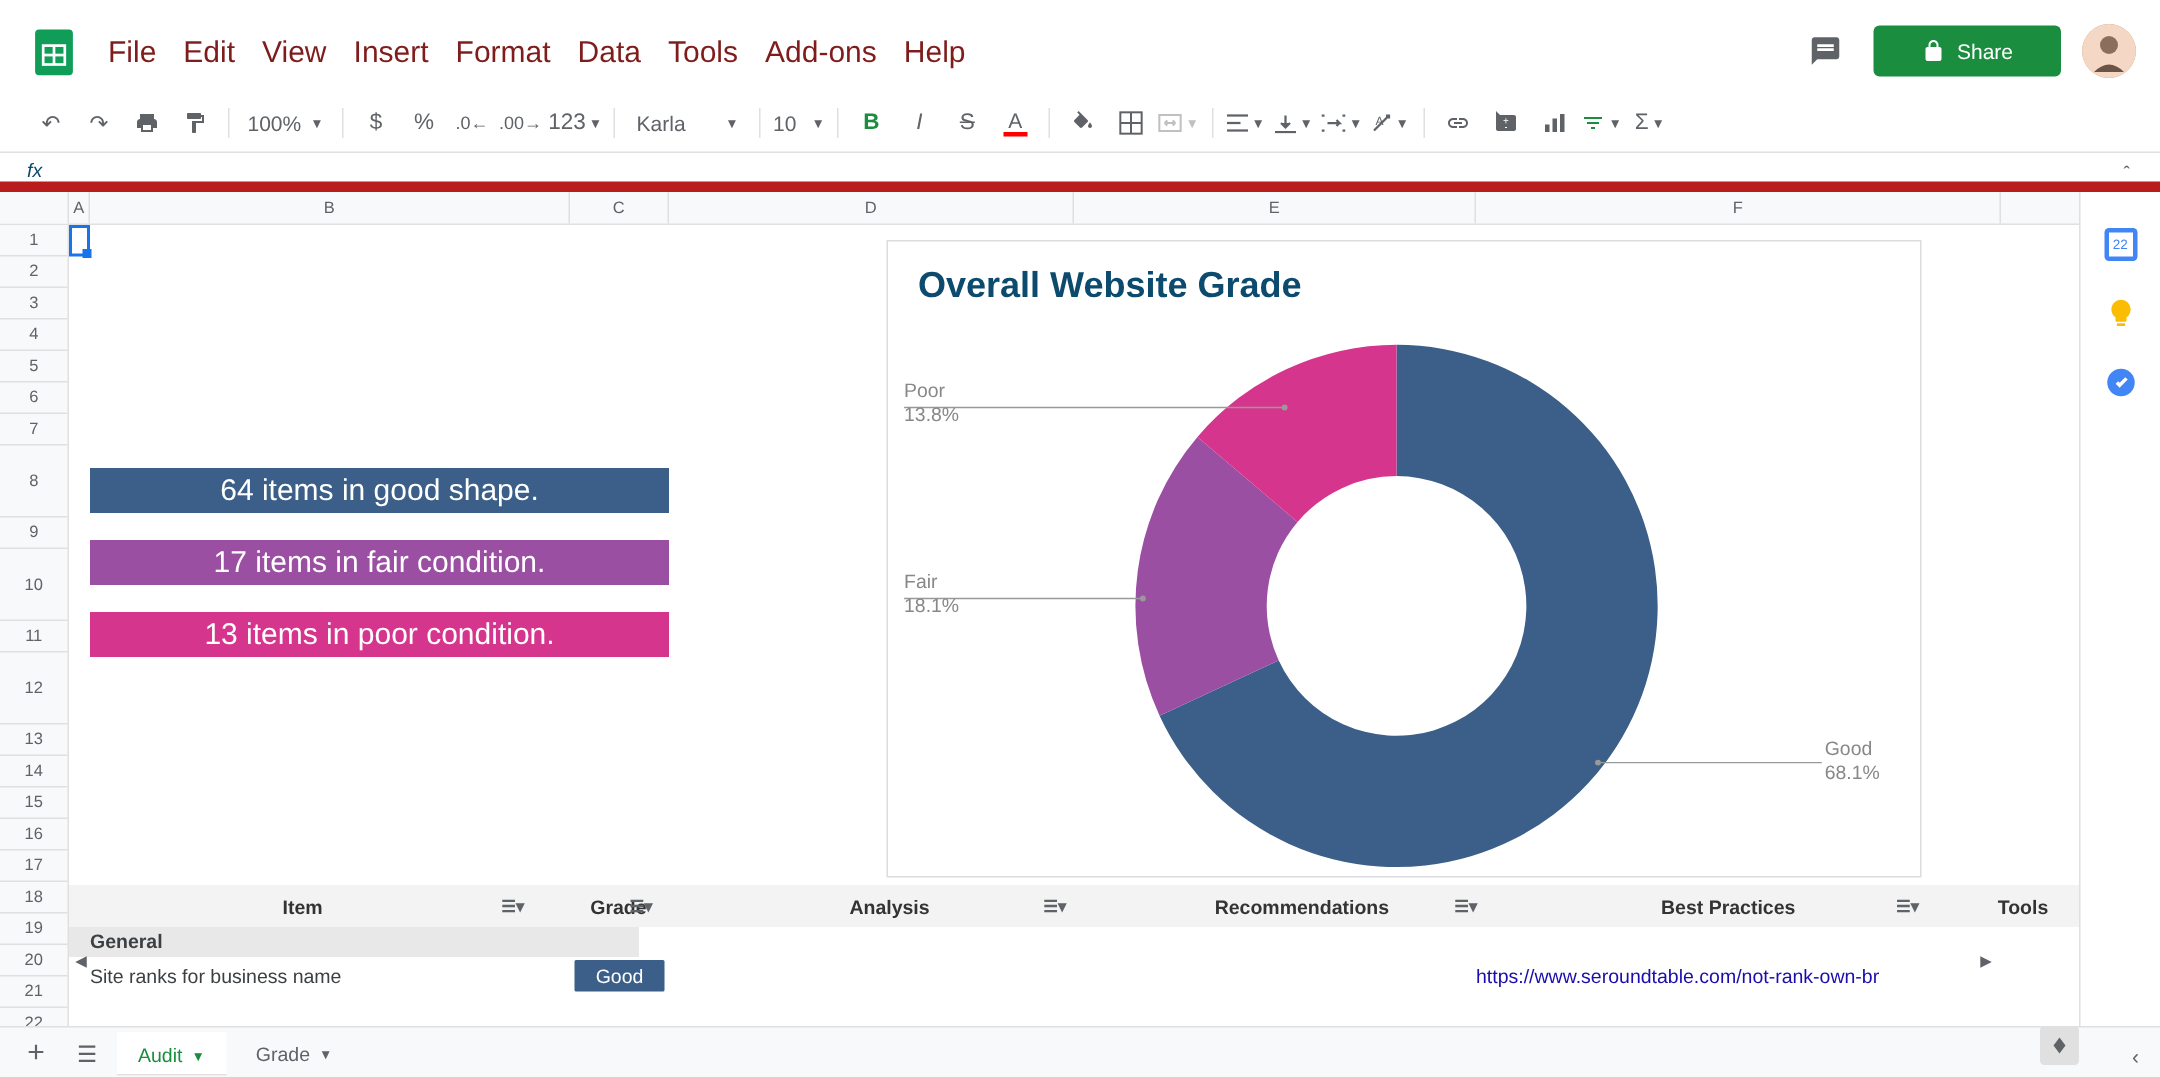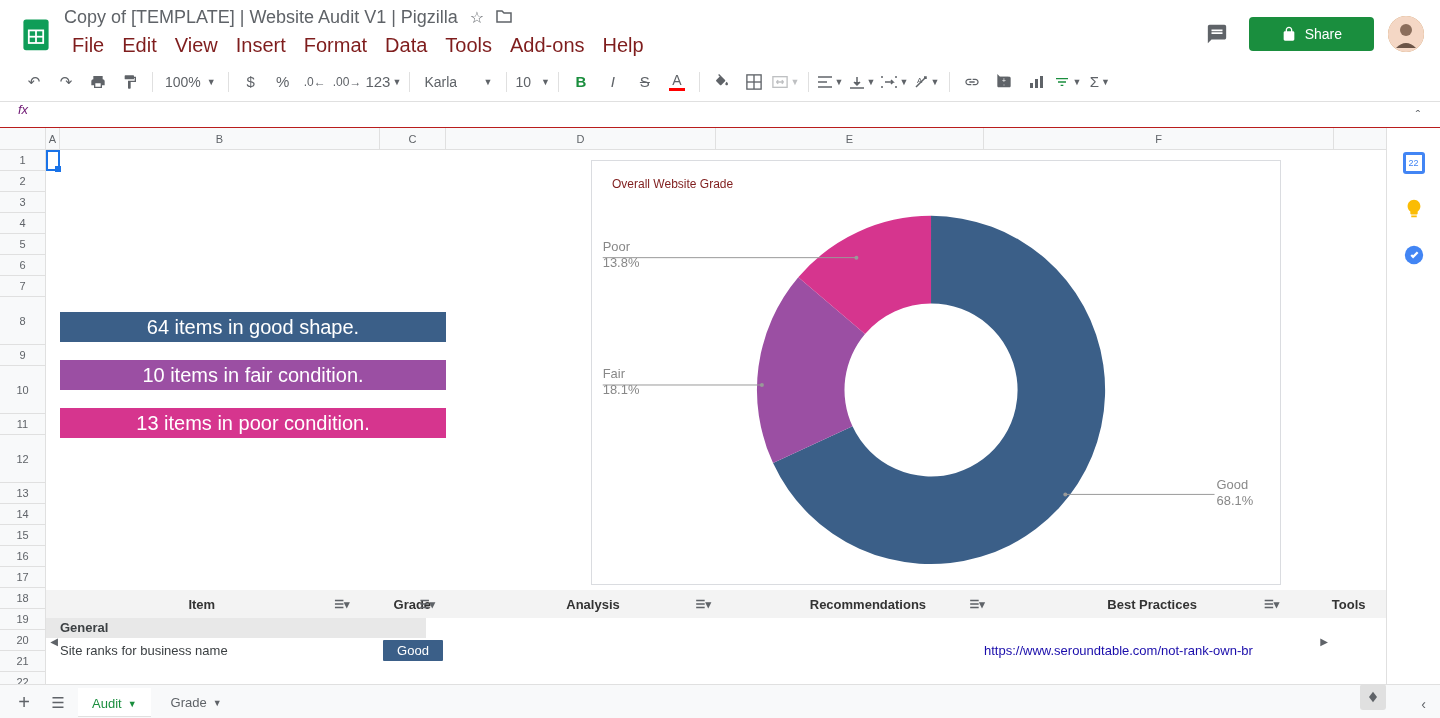--- a/index.html
+++ b/index.html
@@ -18,37 +18,37 @@
 .iconbtn{width:36px;height:36px;border-radius:50%;display:flex;align-items:center;justify-content:center;color:#5f6368;cursor:pointer;}
 .share-btn{background:#1a8e3e;color:white;font-weight:500;padding:9px 32px;border-radius:4px;display:flex;align-items:center;gap:8px;font-size:14px;cursor:pointer;}
 .avatar{width:36px;height:36px;border-radius:50%;background:#d4a574;display:flex;align-items:center;justify-content:center;overflow:hidden;}
 .toolbar{height:40px;border-bottom:1px solid #e0e0e0;display:flex;align-items:center;padding:0 20px;gap:4px;margin-top:2px;}
 .tbtn{min-width:28px;height:28px;display:flex;align-items:center;justify-content:center;color:#5f6368;cursor:pointer;border-radius:3px;font-size:15px;}
 .tsep{width:1px;height:20px;background:#e0e0e0;margin:0 4px;}
 .zoom{font-size:14px;padding:0 4px;display:flex;align-items:center;gap:4px;}
 .font-name{font-size:14px;min-width:80px;padding:0 6px;display:flex;align-items:center;justify-content:space-between;}
 .font-size{font-size:14px;min-width:30px;text-align:center;}
 .dd{font-size:9px;color:#5f6368;margin-left:2px;}
-.fxbar{height:26px;border-bottom:1px solid #b91c1c;display:flex;align-items:flex-start;padding-left:18px;color:#701a75;font-style:italic;}
+.fxbar{height:26px;border-bottom:7px solid #b91c1c;display:flex;align-items:flex-end;padding-left:18px;color:#0c4a6e;font-style:italic;}
 .main-wrap{display:flex;height:calc(718px - 60px - 40px - 26px - 36px);}
 .grid-wrap{flex:1;position:relative;overflow:hidden;}
 .col-headers{display:flex;position:absolute;top:0;left:0;right:0;height:22px;background:#f8f9fa;border-bottom:1px solid #e0e0e0;z-index:5;}
 .corner{width:46px;border-right:1px solid #e0e0e0;background:#f8f9fa;}
 .ch{border-right:1px solid #e0e0e0;text-align:center;font-size:11px;color:#5f6368;line-height:22px;}
 .row-headers{position:absolute;top:22px;left:0;width:46px;background:#f8f9fa;border-right:1px solid #e0e0e0;z-index:4;}
 .rh{height:21px;text-align:center;font-size:11px;color:#5f6368;line-height:21px;border-bottom:1px solid #e0e0e0;}
 .rh.big{height:48px;line-height:48px;}
 .grid-area{position:absolute;top:22px;left:46px;right:0;bottom:0;}
 .sel-cell{position:absolute;top:0;left:0;width:14px;height:21px;border:2px solid #1a73e8;z-index:3;}
 .sel-handle{position:absolute;width:6px;height:6px;background:#1a73e8;bottom:-3px;right:-3px;}
 .audit-header{position:absolute;left:80px;top:50px;text-align:center;width:260px;}
 .audit-header div{font-size:24px;font-weight:bold;color:#202124;line-height:1.25;}
 .stat-bar{position:absolute;left:14px;width:386px;height:30px;color:white;text-align:center;font-size:20px;display:flex;align-items:center;justify-content:center;}
 .chart-box{position:absolute;left:545px;top:10px;width:690px;height:425px;border:1px solid #dadce0;background:white;}
-.chart-title{padding:16px 20px 0 20px;font-size:12px;color:#7f1d1d;font-weight:400;}
+.chart-title{padding:16px 20px 0 20px;font-size:24px;color:#0c4a6e;font-weight:700;}
 .chart-svg{width:100%;height:calc(100% - 40px);}
 .table-header-row{position:absolute;top:440px;left:0;right:0;height:28px;background:#f3f3f3;display:flex;gap:24px;}
 .th-cell{font-weight:bold;font-size:13px;color:#333;display:flex;align-items:center;justify-content:center;position:relative;}
 .filter-icon{position:absolute;right:8px;color:#5f6368;font-size:11px;}
 .general-row{position:absolute;top:468px;left:0;width:380px;height:20px;background:#e8e8e8;padding-left:14px;font-size:13px;font-weight:bold;line-height:20px;}
 .data-row{position:absolute;top:488px;left:0;right:0;height:24px;display:flex;align-items:center;}
 .grade-pill{background:#3b5f88;color:white;padding:3px 14px;font-size:13px;border-radius:1px;}
 .side-panel{width:54px;border-left:1px solid #e0e0e0;display:flex;flex-direction:column;align-items:center;padding-top:24px;gap:24px;}
 .side-icon{width:22px;height:22px;border-radius:3px;}
 .sheet-tabs{height:36px;border-top:1px solid #e0e0e0;background:#f8f9fa;display:flex;align-items:center;padding:0 10px;gap:6px;}
@@ -68,27 +68,20 @@
 <div class="header">
   <div class="logo">
     <svg viewBox="0 0 40 40">
         <rect x="6" y="4" width="28" height="34" rx="3" fill="#0f9d58"></rect>
         <rect x="12" y="16" width="16" height="14" fill="none" stroke="white" stroke-width="2"></rect>
         <line x1="12" y1="23" x2="28" y2="23" stroke="white" stroke-width="2"></line>
         <line x1="20" y1="16" x2="20" y2="30" stroke="white" stroke-width="2"></line>
       </svg>
   </div>
   <div class="title-area">
-    <div class="doc-title-row">
-      <span class="doc-title">Copy of [TEMPLATE] | Website Audit V1 | Pigzilla</span>
-      <span class="star">☆</span>
-      <span class="folder"><svg width="16" height="14" viewBox="0 0 16 14">
-            <path d="M1 2h5l2 2h7v9H1z" fill="none" stroke="#5f6368" stroke-width="1.5"></path>
-          </svg></span>
-    </div>
     <div class="menubar">
       <span>File</span>
       <span>Edit</span>
       <span>View</span>
       <span>Insert</span>
       <span>Format</span>
       <span>Data</span>
       <span>Tools</span>
       <span>Add-ons</span>
       <span>Help</span>
@@ -288,21 +281,21 @@
         <div class="rh">20</div>
         <div class="rh">21</div>
         <div class="rh">22</div>
       </div>
     <div class="grid-area">
       <div class="sel-cell">
           <div class="sel-handle"></div>
         </div>
 
       <div class="stat-bar" style="top: 162px; background: rgb(59, 95, 136);">64 items in good shape.</div>
-      <div class="stat-bar" style="top: 210px; background: rgb(155, 79, 163);">10 items in fair condition.</div>
+      <div class="stat-bar" style="top: 210px; background: rgb(155, 79, 163);">17 items in fair condition.</div>
       <div class="stat-bar" style="top: 258px; background: rgb(214, 53, 142);">13 items in poor condition.</div>
 
       <div class="chart-box">
         <div class="chart-title">Overall Website Grade</div>
         <svg class="chart-svg" id="chartsvg" viewBox="0 0 690 385">
             <path d="M340 25 A175 175 0 1 1 181.19022570530458 273.5150024720662 L261.04885506492286 236.5474583718272 A87 87 0 1 0 340 113 Z" fill="#3b5f88"></path>
             <path d="M181.19022570530458 273.5150024720662 A175 175 0 0 1 206.5725605729966 86.7652067253473 L273.667501542004 143.70613134345837 A87 87 0 0 0 261.04885506492286 236.5474583718272 Z" fill="#9b4fa3"></path>
             <path d="M206.5725605729966 86.7652067253473 A175 175 0 0 1 339.99999999999994 25 L340 113 A87 87 0 0 0 273.667501542004 143.70613134345837 Z" fill="#d6358e"></path>
             <line x1="265" y1="67" x2="10" y2="67" stroke="#999" stroke-width="1"></line>
 <text x="10" y="60" font-size="13" fill="#888">Poor</text>

